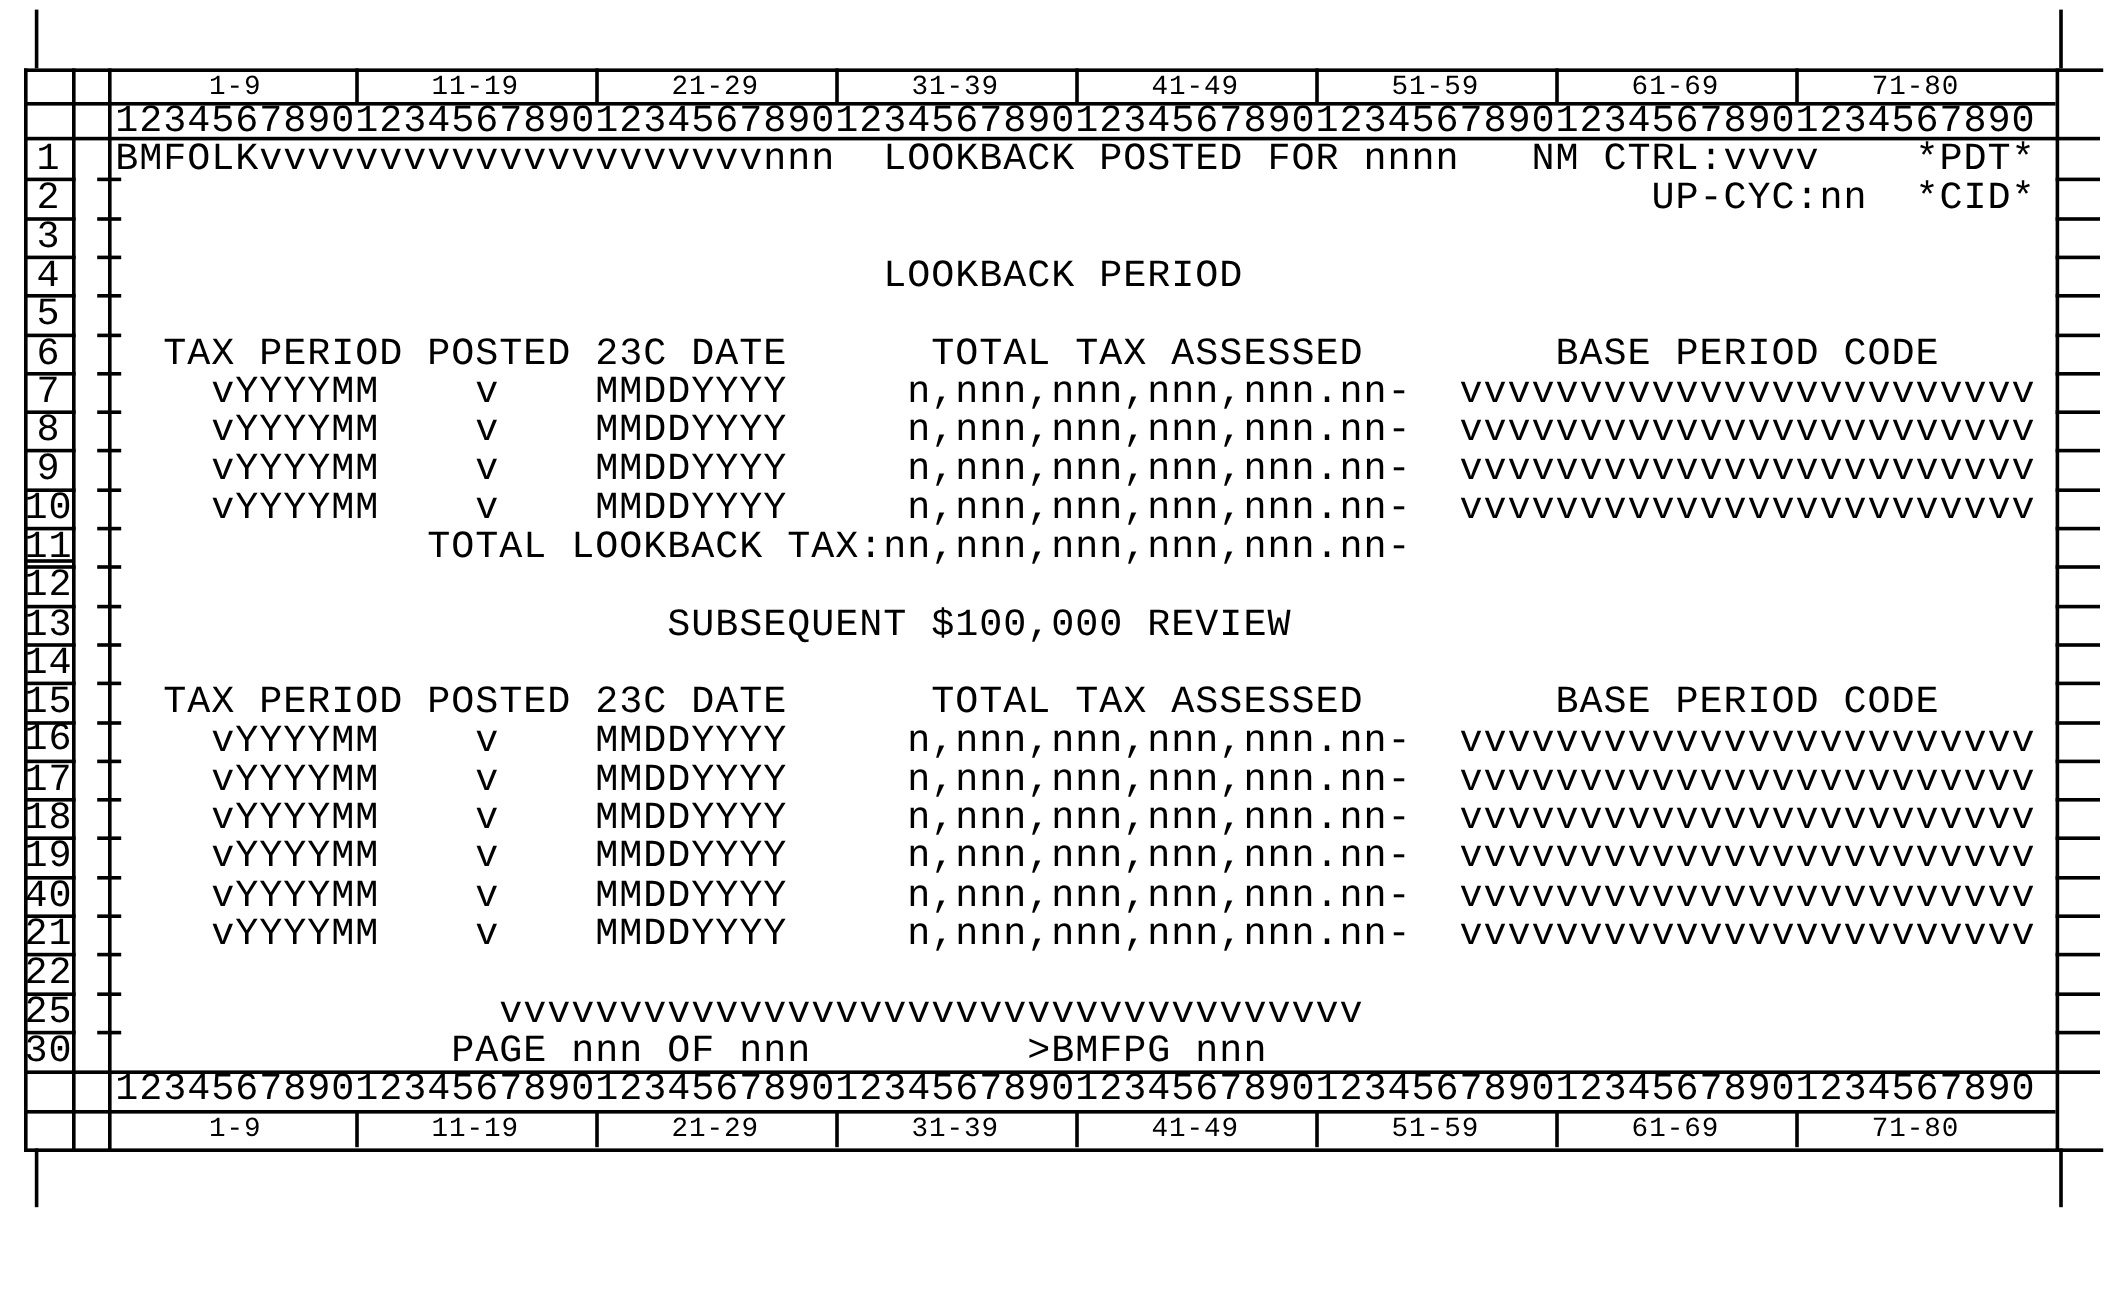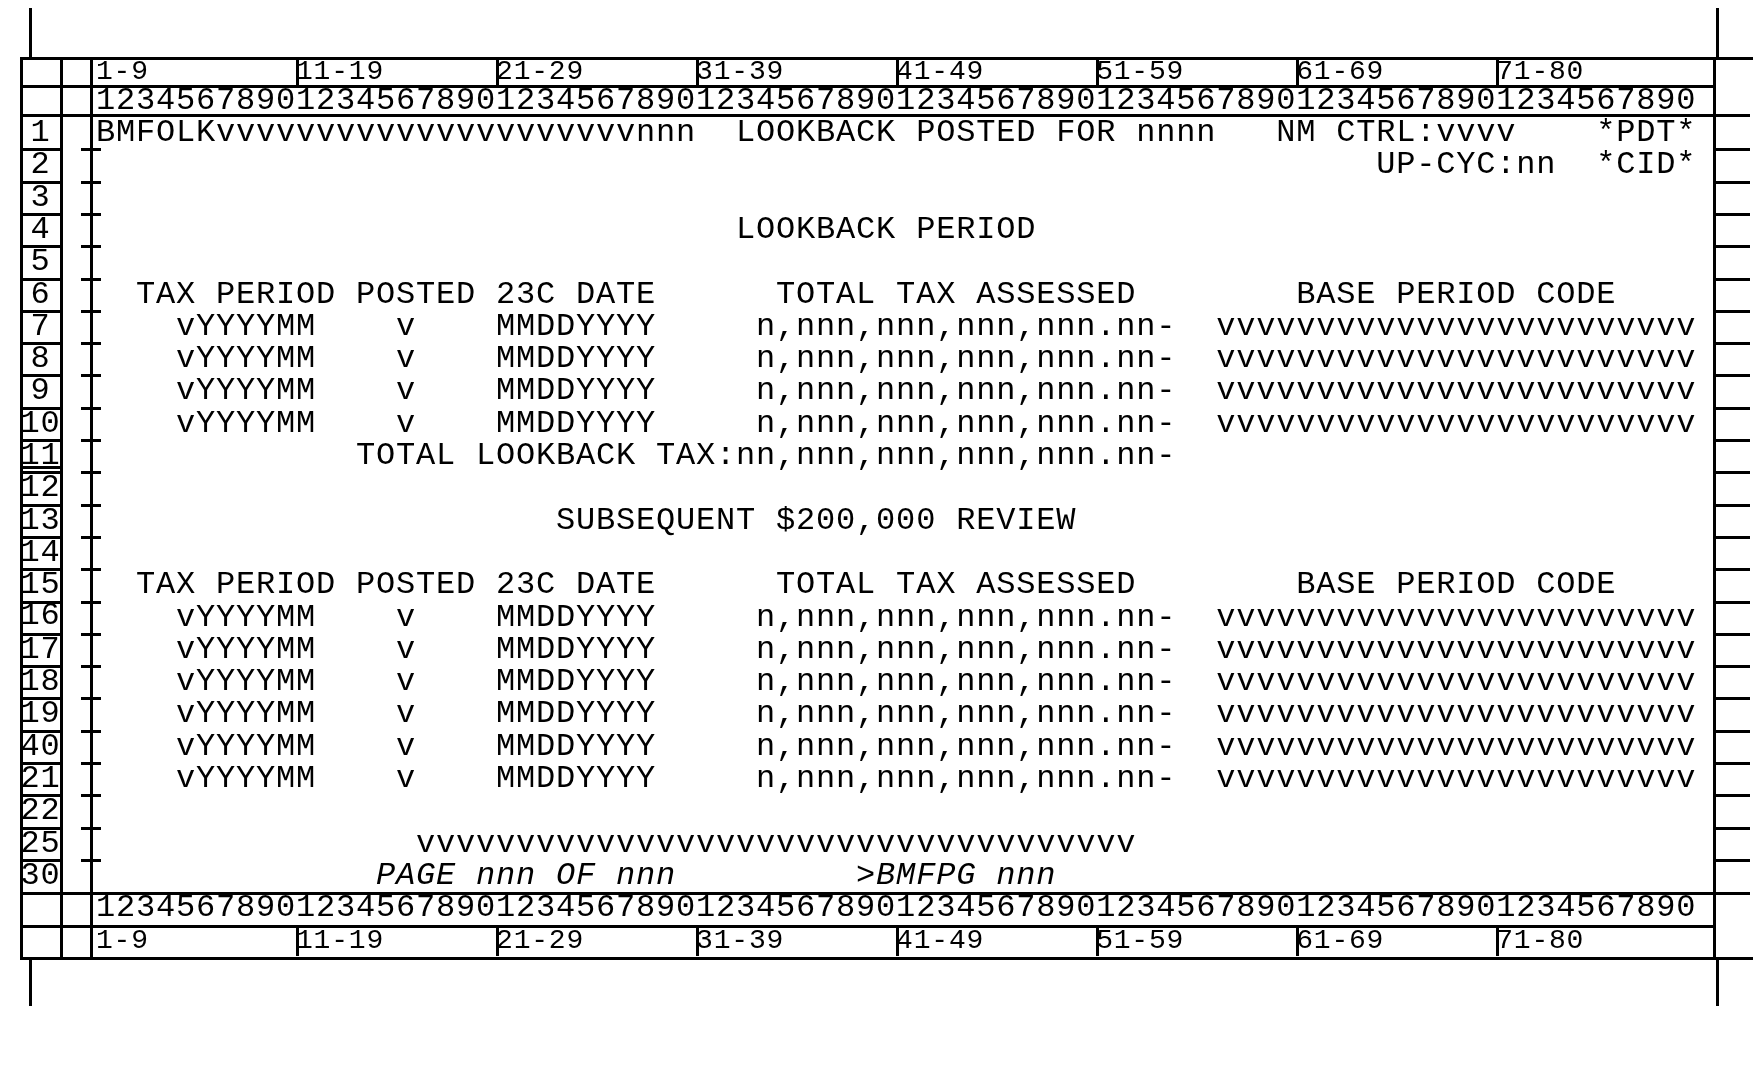--- a/index.html
+++ b/index.html
@@ -17,23 +17,23 @@
     letter-spacing:0.8px;
     white-space:pre;
     line-height:32.3px;
     color:#000;
   }
   .hline,.vline{position:absolute;background:#000;}
   .hline{height:3px;}
   .vline{width:3px;}
   .colhead{
     position:absolute;
-    font-size:28px;
+    font-size:23px;
     letter-spacing:0.8px;
-    text-align:left;
+    text-align:center;
     line-height:30px;
     white-space:pre;
   }
   .rownum{
     position:absolute;
     left:20px;width:41px;
     text-align:center;
     font-size:32px;
     letter-spacing:0.8px;
     line-height:32.3px;
@@ -99,41 +99,41 @@
       <div class="rownum" style="top: 343.1px;">8</div>
       <div class="mono" style="left: 96px; top: 343.1px;">    vYYYYMM    v    MMDDYYYY     n,nnn,nnn,nnn,nnn.nn-  vvvvvvvvvvvvvvvvvvvvvvvv</div>
       <div class="rownum" style="top: 375.4px;">9</div>
       <div class="mono" style="left: 96px; top: 375.4px;">    vYYYYMM    v    MMDDYYYY     n,nnn,nnn,nnn,nnn.nn-  vvvvvvvvvvvvvvvvvvvvvvvv</div>
       <div class="rownum" style="top: 407.7px;">10</div>
       <div class="mono" style="left: 96px; top: 407.7px;">    vYYYYMM    v    MMDDYYYY     n,nnn,nnn,nnn,nnn.nn-  vvvvvvvvvvvvvvvvvvvvvvvv</div>
       <div class="rownum" style="top: 440px; text-decoration: underline;">11</div>
       <div class="mono" style="left: 96px; top: 440px;">             TOTAL LOOKBACK TAX:nn,nnn,nnn,nnn,nnn.nn-</div>
       <div class="rownum" style="top: 472.3px;">12</div>
       <div class="rownum" style="top: 504.6px;">13</div>
-      <div class="mono" style="left: 96px; top: 504.6px;">                       SUBSEQUENT $200,000 REVIEW</div>
+      <div class="mono" style="left: 96px; top: 504.6px;">                       SUBSEQUENT $100,000 REVIEW</div>
       <div class="rownum" style="top: 536.9px;">14</div>
       <div class="rownum" style="top: 569.2px;">15</div>
       <div class="mono" style="left: 96px; top: 569.2px;">  TAX PERIOD POSTED 23C DATE      TOTAL TAX ASSESSED        BASE PERIOD CODE</div>
       <div class="rownum" style="top: 600px;">16</div>
       <div class="mono" style="left: 96px; top: 601.5px;">    vYYYYMM    v    MMDDYYYY     n,nnn,nnn,nnn,nnn.nn-  vvvvvvvvvvvvvvvvvvvvvvvv</div>
       <div class="rownum" style="top: 633.8px;">17</div>
       <div class="mono" style="left: 96px; top: 633.8px;">    vYYYYMM    v    MMDDYYYY     n,nnn,nnn,nnn,nnn.nn-  vvvvvvvvvvvvvvvvvvvvvvvv</div>
       <div class="rownum" style="top: 666.1px;">18</div>
       <div class="mono" style="left: 96px; top: 666.1px;">    vYYYYMM    v    MMDDYYYY     n,nnn,nnn,nnn,nnn.nn-  vvvvvvvvvvvvvvvvvvvvvvvv</div>
       <div class="rownum" style="top: 698.4px;">19</div>
       <div class="mono" style="left: 96px; top: 698.4px;">    vYYYYMM    v    MMDDYYYY     n,nnn,nnn,nnn,nnn.nn-  vvvvvvvvvvvvvvvvvvvvvvvv</div>
       <div class="rownum" style="top: 730.7px;">40</div>
       <div class="mono" style="left: 96px; top: 730.7px;">    vYYYYMM    v    MMDDYYYY     n,nnn,nnn,nnn,nnn.nn-  vvvvvvvvvvvvvvvvvvvvvvvv</div>
       <div class="rownum" style="top: 763px;">21</div>
       <div class="mono" style="left: 96px; top: 763px;">    vYYYYMM    v    MMDDYYYY     n,nnn,nnn,nnn,nnn.nn-  vvvvvvvvvvvvvvvvvvvvvvvv</div>
       <div class="rownum" style="top: 795.3px;">22</div>
       <div class="rownum" style="top: 827.6px;">25</div>
       <div class="mono" style="left: 96px; top: 827.6px; text-align: right;">                vvvvvvvvvvvvvvvvvvvvvvvvvvvvvvvvvvvv</div>
       <div class="rownum" style="top: 859.9px;">30</div>
-      <div class="mono" style="left: 96px; top: 859.9px; font-style: italic;">              PAGE nnn OF nnn         &gt;BMFPG nnn</div>
+      <div class="mono" style="left: 96px; top: 859.9px;">              PAGE nnn OF nnn         &gt;BMFPG nnn</div>
     </div>
 
   <div class="mono" style="left:96px;top:892px;">12345678901234567890123456789012345678901234567890123456789012345678901234567890</div>
 
   <div id="cols-bottom">
       <div class="colhead" style="left: 96px; top: 926px; width: 200.03px;">1-9</div>
       <div class="colhead" style="left: 296.03px; top: 926px; width: 200.03px;">11-19</div>
       <div class="colhead" style="left: 496.06px; top: 926px; width: 200.03px;">21-29</div>
       <div class="colhead" style="left: 696.09px; top: 926px; width: 200.03px;">31-39</div>
       <div class="colhead" style="left: 896.12px; top: 926px; width: 200.03px;">41-49</div>

